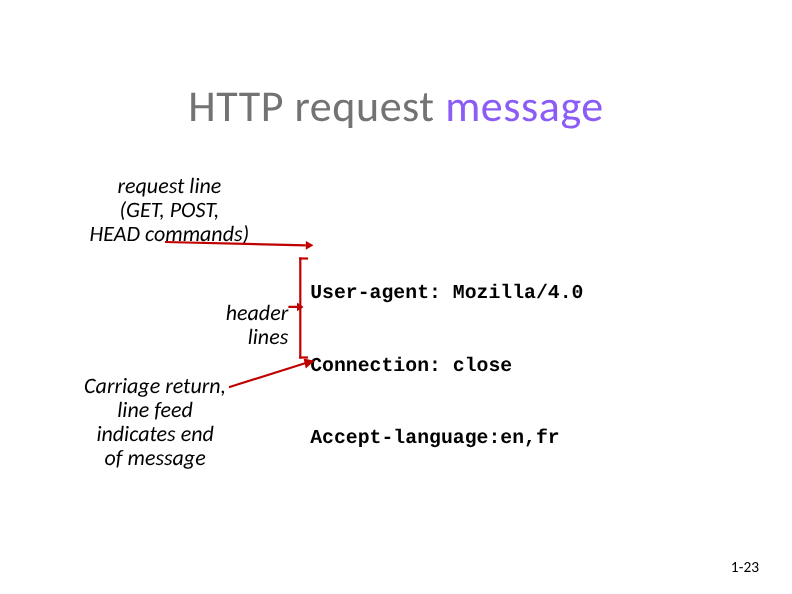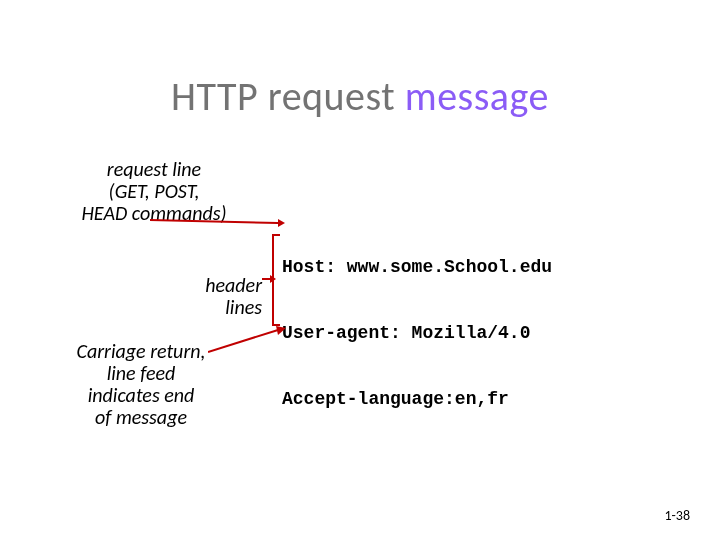--- a/index.html
+++ b/index.html
@@ -82,35 +82,35 @@
 
 <div class="title">
   <span class="accent">HTTP&nbsp;request&nbsp;</span><span class="plain">message</span>
 </div>
 
 <div class="label request-line">request line<br>(GET, POST,<br>HEAD commands)</div>
 <div class="label header-lines">header<br>lines</div>
 <div class="label crlf">Carriage return,<br>line feed<br>indicates end<br>of message</div>
 
 <div class="code">
-  <div>Host: www.some.School.edu</div>
   <div>User-agent: Mozilla/4.0</div>
+  <div>Connection: close</div>
   <div>Accept-language:en,fr</div>
 </div>
 
 <div class="bracket headers"></div>
 
 <svg class="connector" style="top:218px; left:150px; width:135px; height:14px;">
   <line x1="0" y1="2" x2="128" y2="5" stroke="#c00000" stroke-width="2"></line>
   <polygon points="128,1 135,5 128,9" fill="#c00000"></polygon>
 </svg>
 
 <svg class="connector" style="top:275px; left:262px; width:14px; height:8px;">
   <line x1="0" y1="4" x2="8" y2="4" stroke="#c00000" stroke-width="2"></line>
   <polygon points="8,0 14,4 8,8" fill="#c00000"></polygon>
 </svg>
 
 <svg class="connector" style="top:326px; left:208px; width:80px; height:30px;">
   <line x1="0" y1="26" x2="70" y2="4" stroke="#c00000" stroke-width="2"></line>
   <polygon points="68,0 78,2 70,9" fill="#c00000"></polygon>
 </svg>
 
-<div class="slide-number">1-38</div>
+<div class="slide-number">1-23</div>
 
 </body></html>

